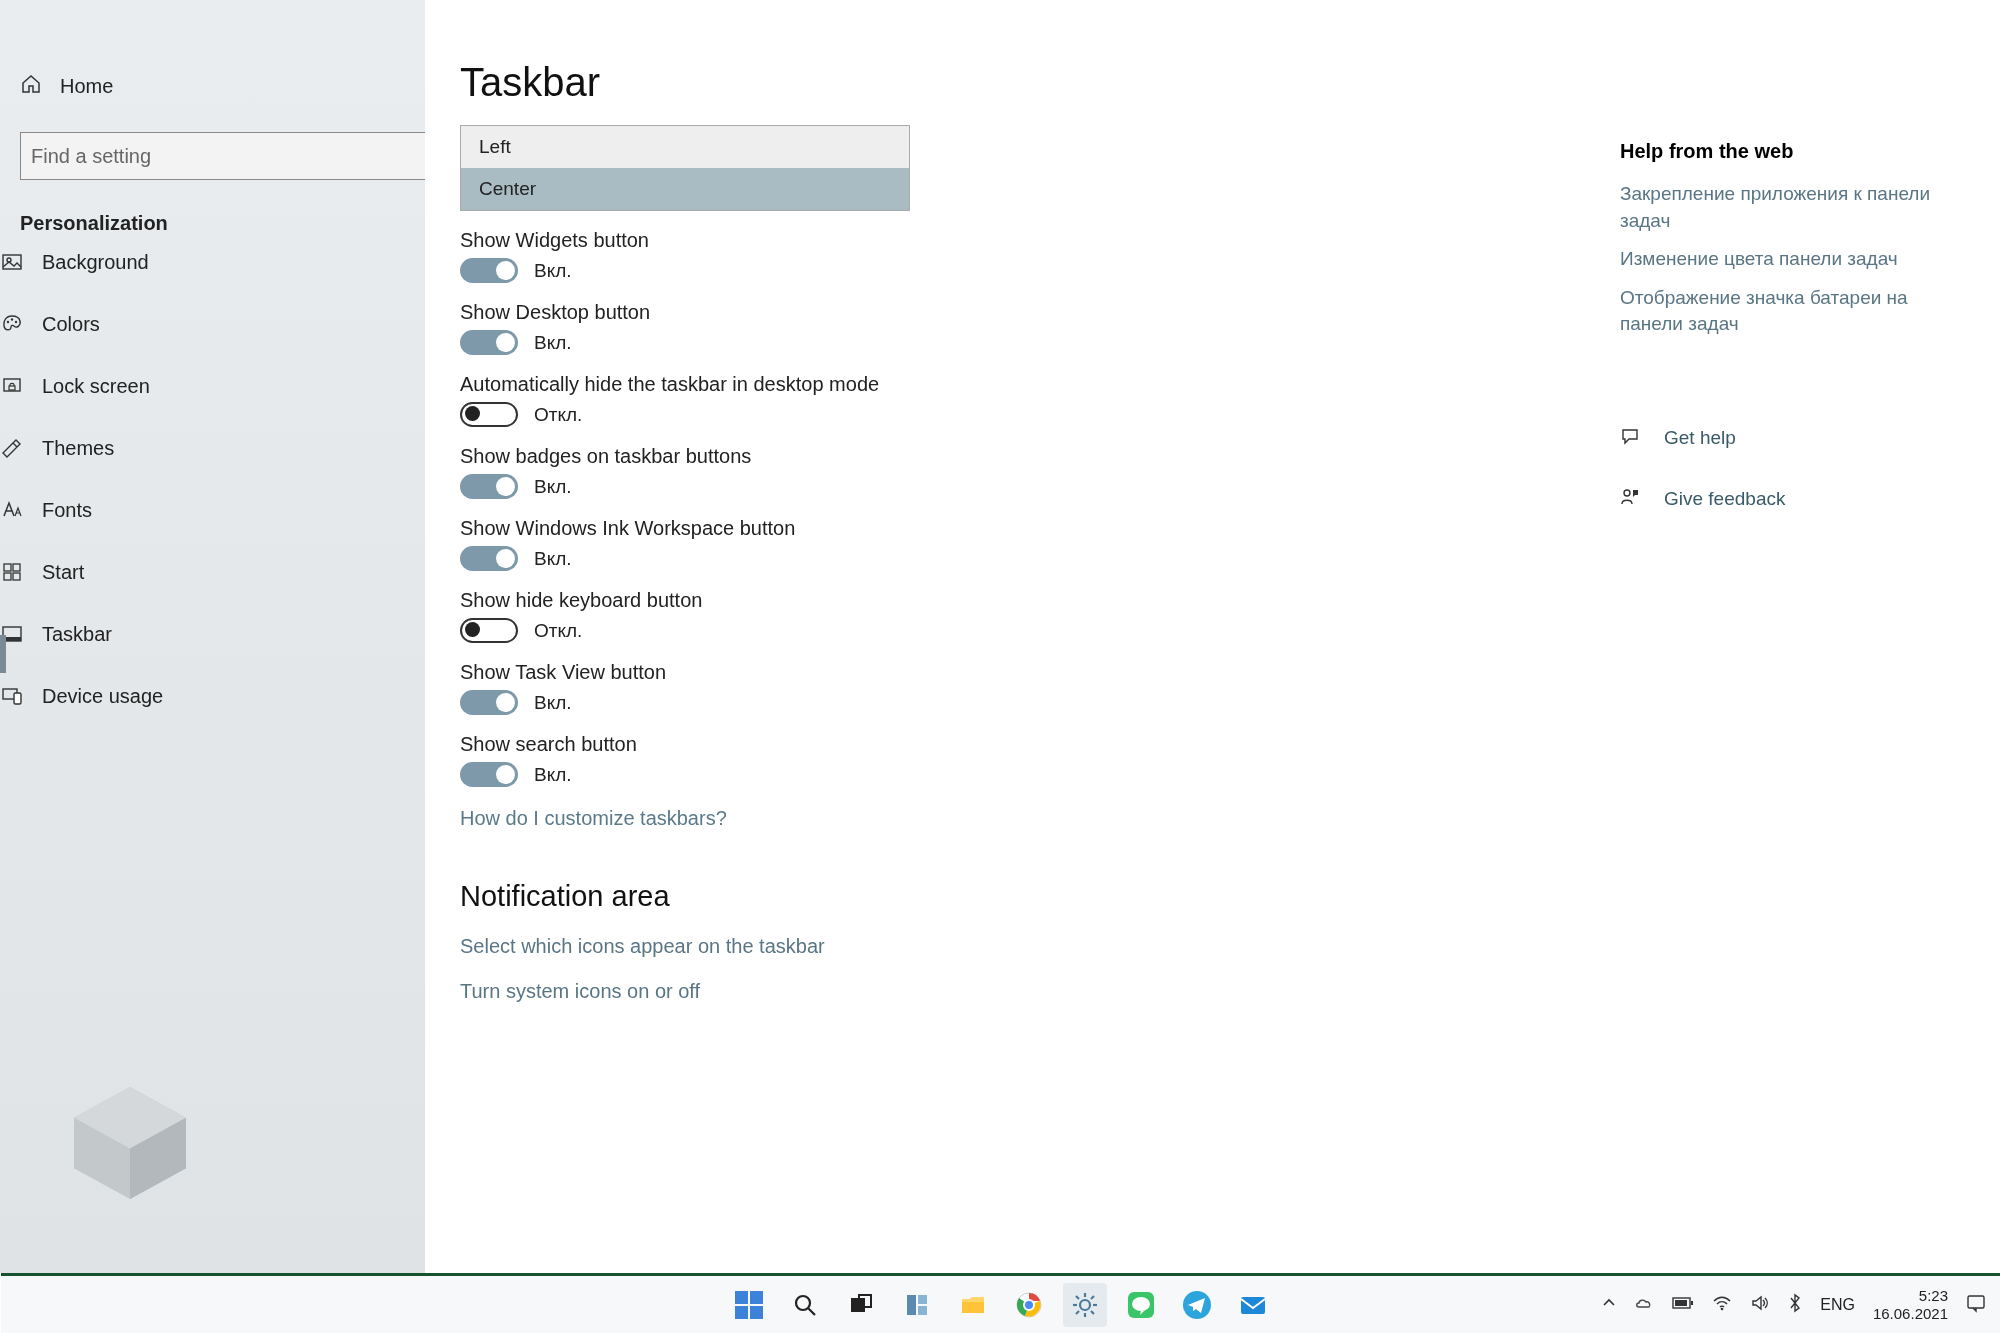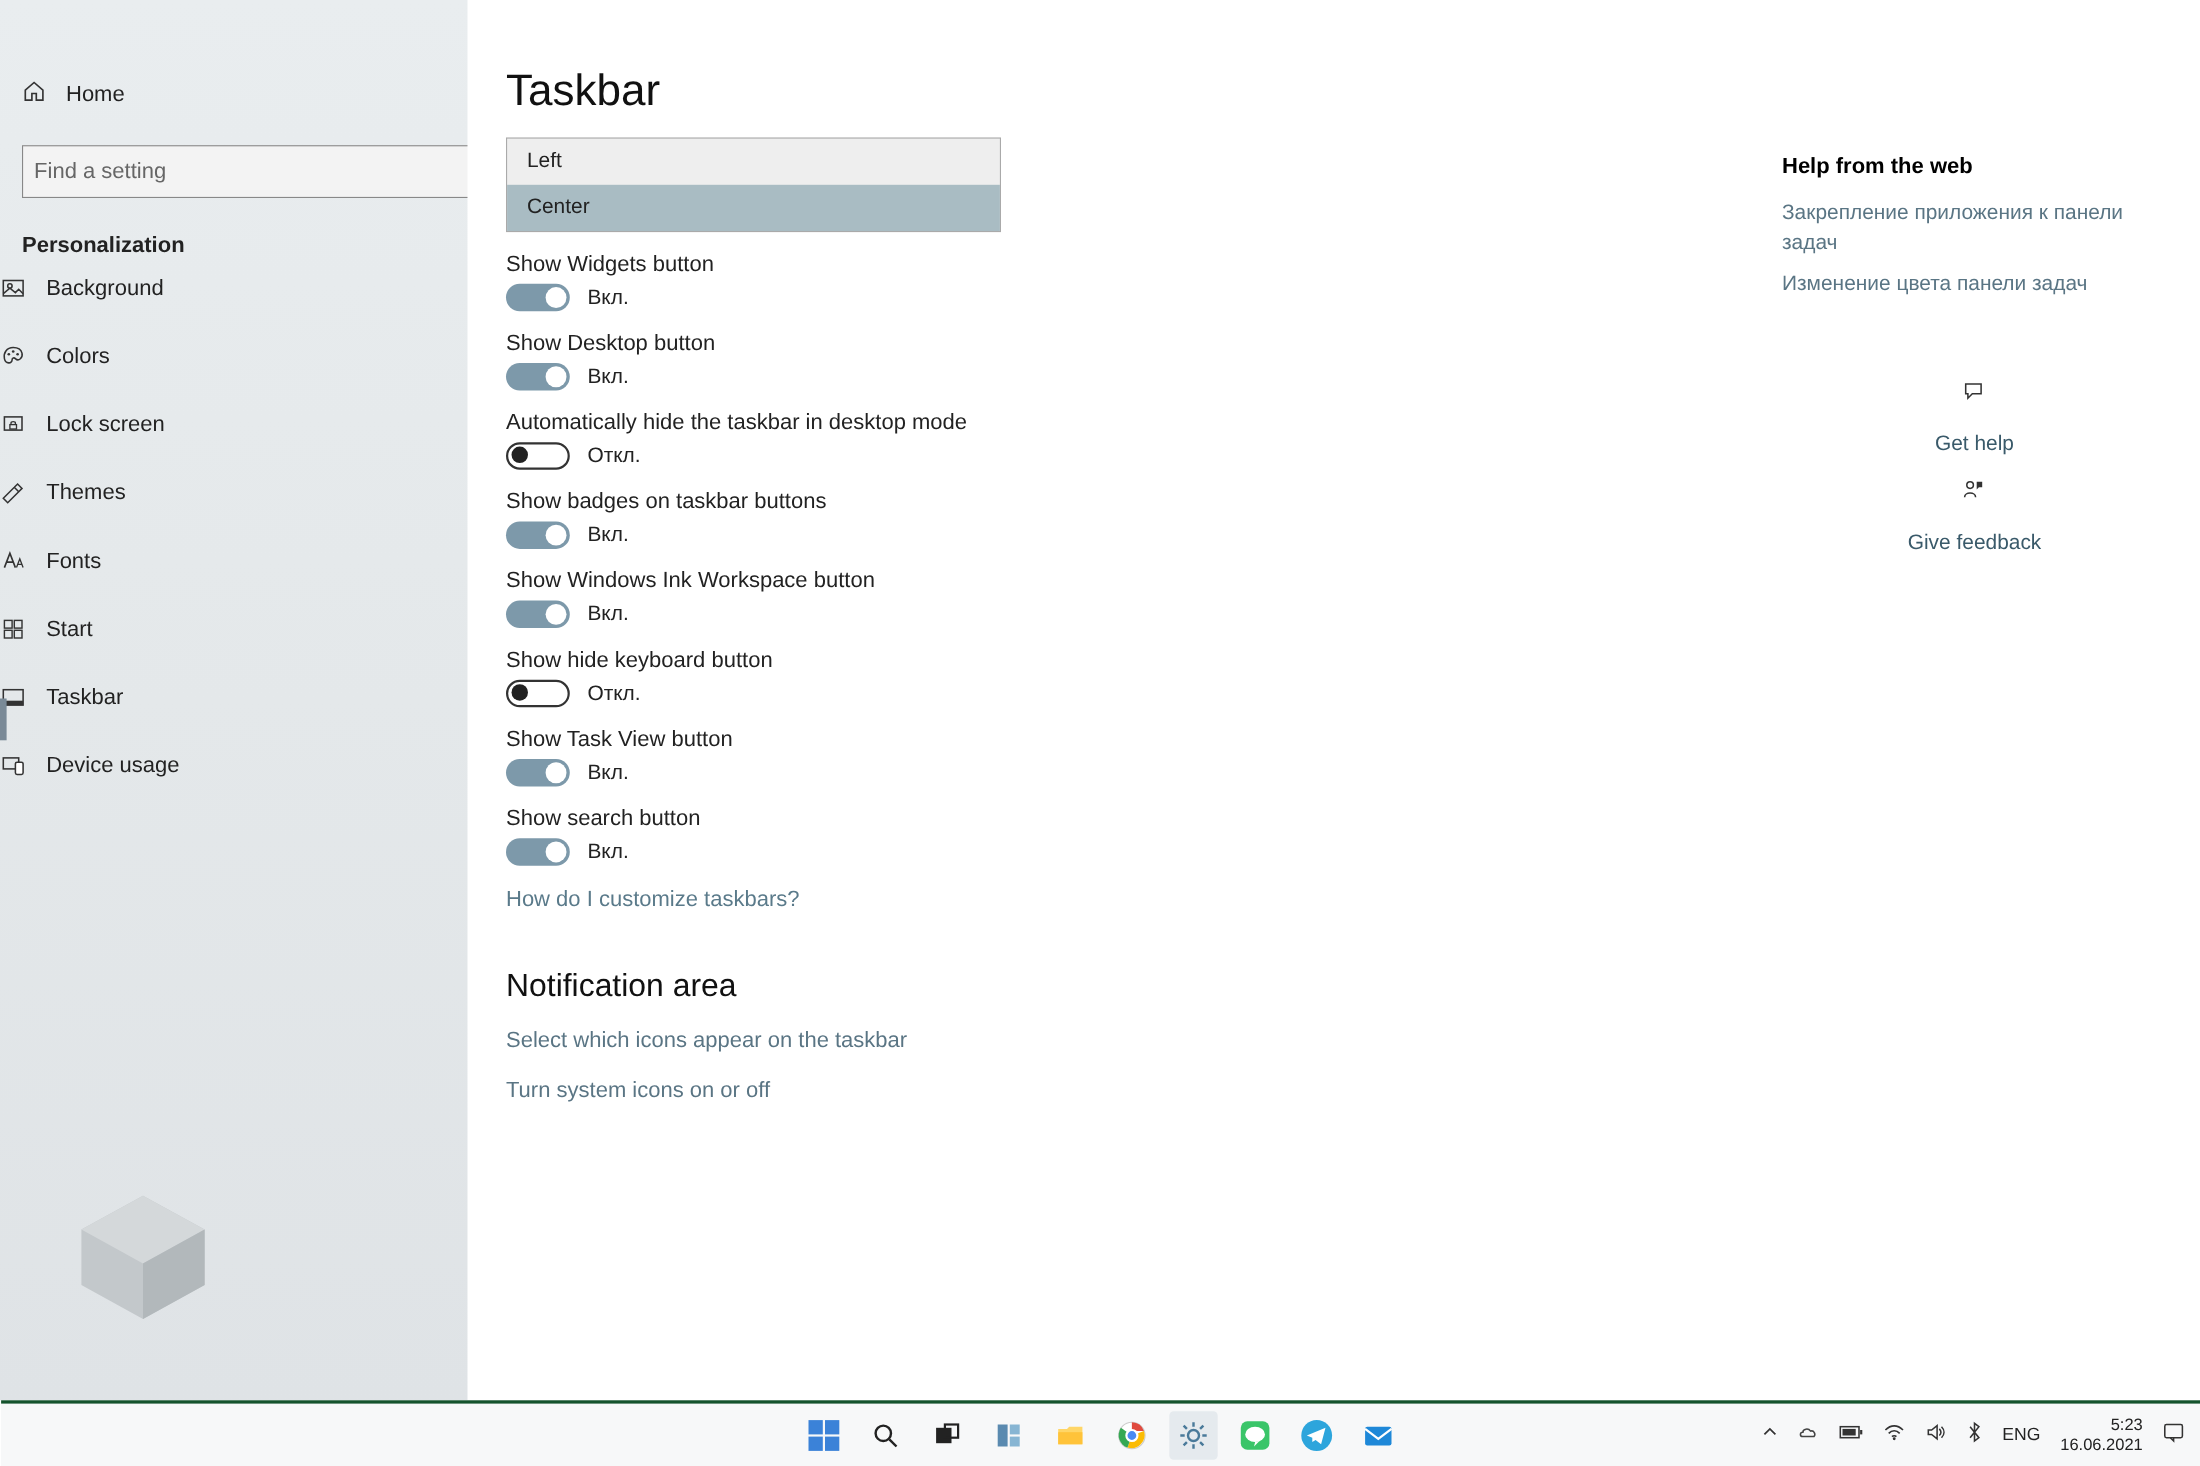--- a/index.html
+++ b/index.html
@@ -39,21 +39,21 @@
   .toggle.off { background:#fff; border:2px solid #333; }
   .toggle.off::after { content:""; position:absolute; left:3px; top:2px; width:15px; height:15px; border-radius:50%; background:#222; }
   .state { font-size:19px; color:#222; }
   .link { font-size:20px; color:#5a7a8a; margin-top:20px; display:block; }
   .main h2 { font-size:29px; font-weight:500; color:#111; margin-top:50px; margin-bottom:22px; }
   .sublink { font-size:20px; color:#5a7584; margin-top:22px; display:block; }
   
   .rightpane { position:absolute; right:30px; top:140px; width:350px; }
   .rightpane .head { font-size:20px; font-weight:600; color:#000; margin-bottom:18px; }
   .rightpane .hlink { font-size:19px; color:#5a7584; margin-bottom:12px; line-height:1.4; }
-  .rightpane .action { display:flex; align-items:center; gap:22px; font-size:19px; margin-top:20px;flex-direction:column; }
+  .rightpane .action { display:flex; align-items:center; gap:22px; font-size:19px; margin-top:36px; }
   .rightpane .action span.text { color:#3a5a6a; }
   .rightpane .action .aicon { width:22px; font-size:20px; color:#333; }
   .rightpane .spacer { height:40px; }
   
   .taskbar { position:absolute; left:1px; right:0; bottom:0; height:60px; background:#f7f8f9; border-top:3px solid #14532d; display:flex; align-items:center; }
   .taskbar .center { position:absolute; left:50%; transform:translateX(-50%); display:flex; gap:12px; align-items:center; }
   .taskbar .center .tbicon { width:44px; height:44px; border-radius:4px; display:flex; align-items:center; justify-content:center; font-size:24px; }
   .taskbar .tray { position:absolute; right:14px; display:flex; align-items:center; gap:18px; font-size:16px; color:#222; }
   .taskbar .tray .clock { text-align:right; font-size:15px; line-height:1.2; }
   .winlogo { width:28px; height:28px; display:grid; grid-template-columns:1fr 1fr; grid-template-rows:1fr 1fr; gap:2px; }
@@ -256,20 +256,21 @@
 
     <h2>Notification area</h2>
     <a class="sublink">Select which icons appear on the taskbar</a>
     <a class="sublink">Turn system icons on or off</a>
   </div>
 
   <div class="rightpane">
     <div class="head">Help from the web</div>
     <div class="hlink">Закрепление приложения к панели задач</div>
     <div class="hlink">Изменение цвета панели задач</div>
+    <div class="hlink">Отображение значка батареи на панели задач</div>
     <div class="spacer"></div>
     <div class="action">
       <span class="aicon">
         <svg width="20" height="20" viewBox="0 0 20 20">
             <path d="M3 4 H17 V13 H9 L5 17 V13 H3 Z" stroke="#333" stroke-width="1.4" fill="none"></path>
           </svg>
       </span>
       <span class="text">Get help</span>
     </div>
     <div class="action">

